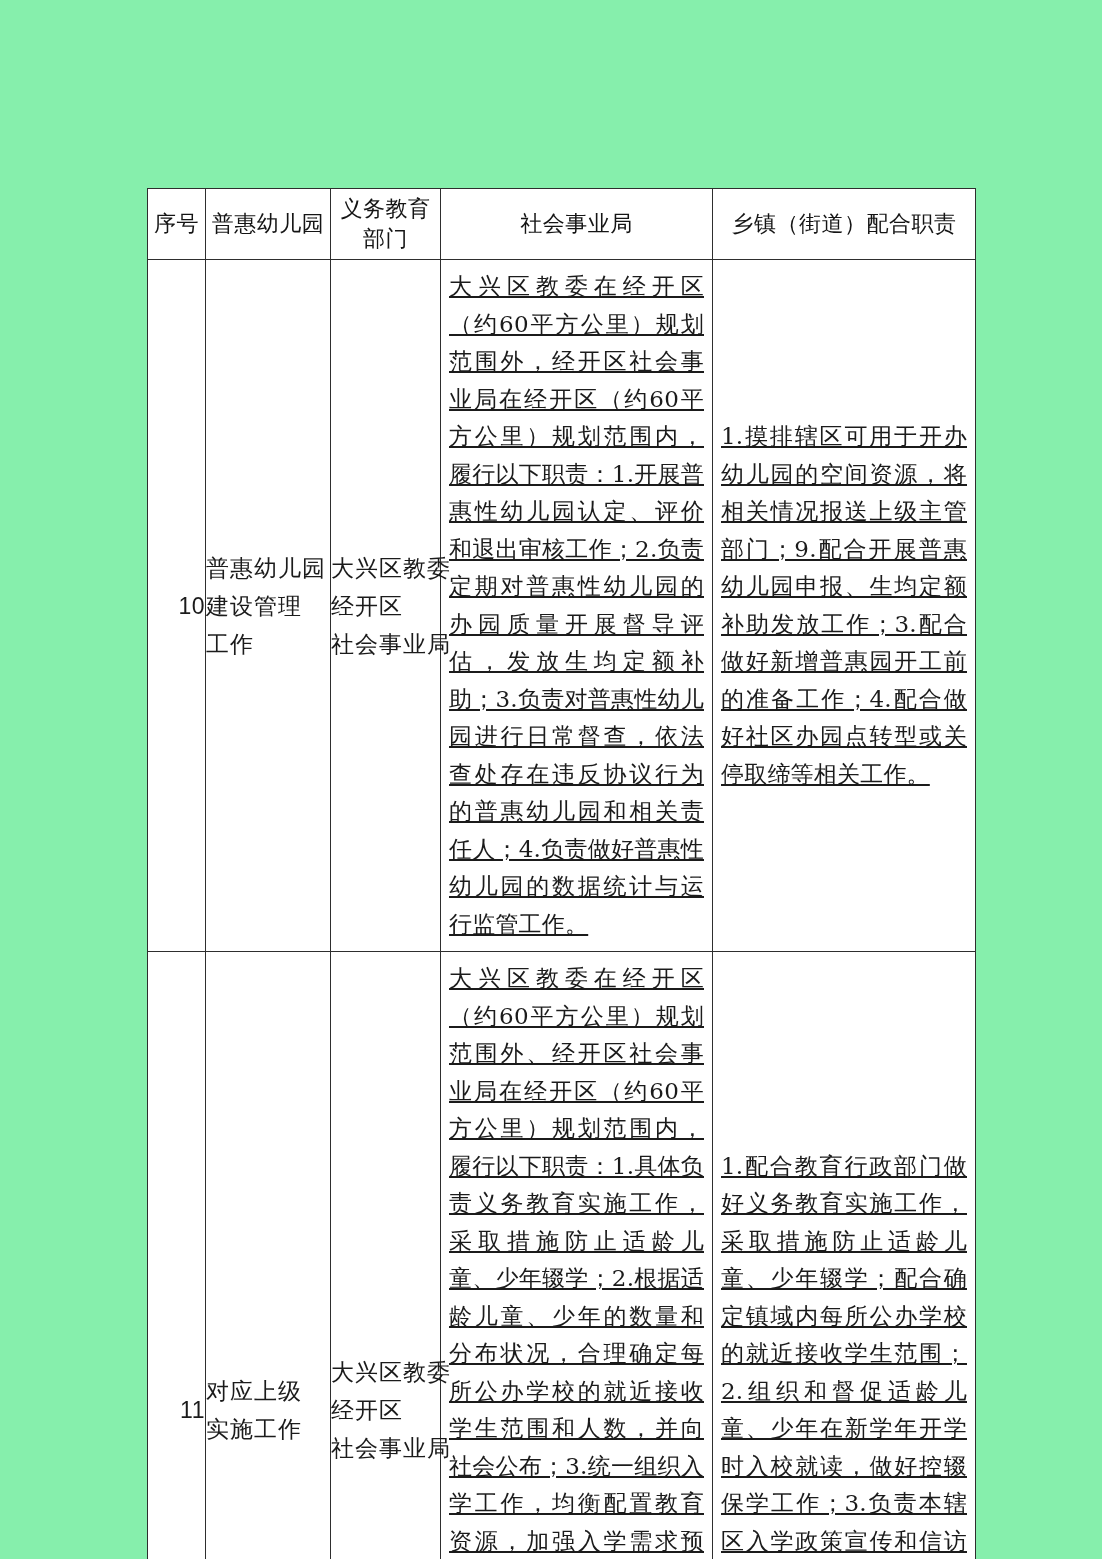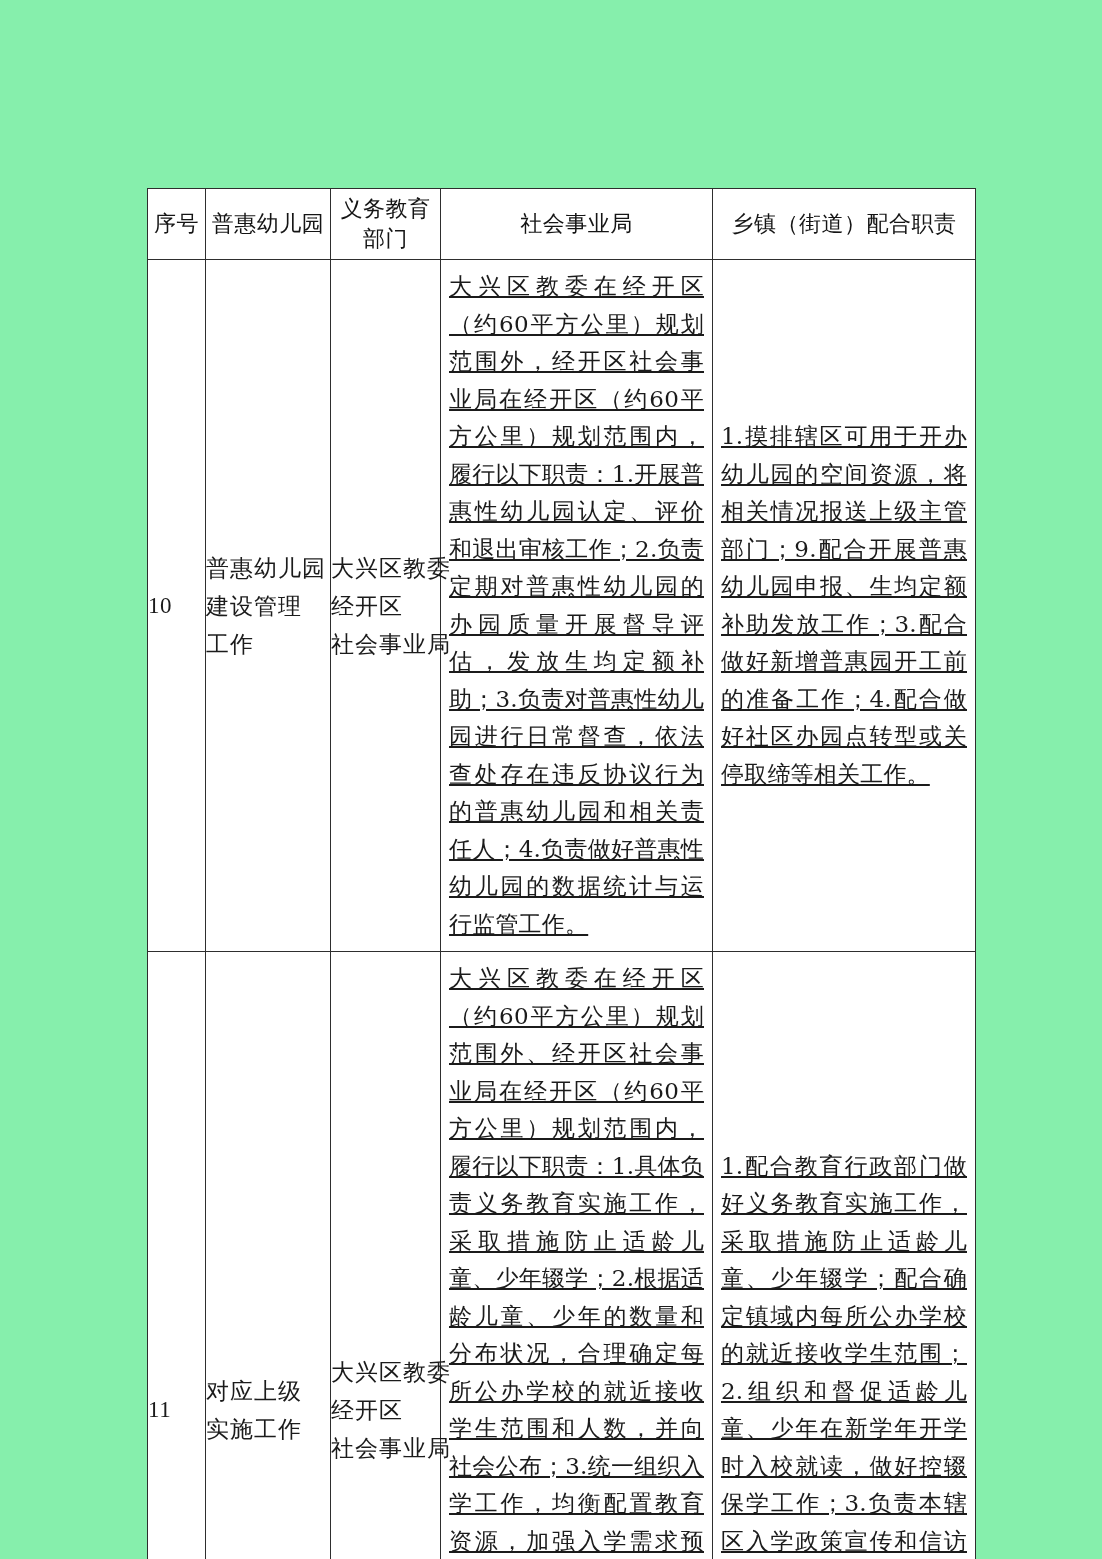--- a/index.html
+++ b/index.html
@@ -57,22 +57,22 @@
     font-weight: normal;
     font-size: 22px;
     line-height: 30px;
     text-align: center;
     letter-spacing: 0.5px;
     color: #141414;
   }
 
   
   .cell-seq {
-    text-align: left;
-    font-family: Liberation Serif, serif;
+    text-align: right;
+    font-family: Liberation Sans, sans-serif;
     font-size: 23px;
     line-height: 34px;
     letter-spacing: 0.5px;
   }
   .cell-center {
     text-align: left;
     font-size: 23px;
     line-height: 38px;
     letter-spacing: 1px;
     padding: 0 6px;

